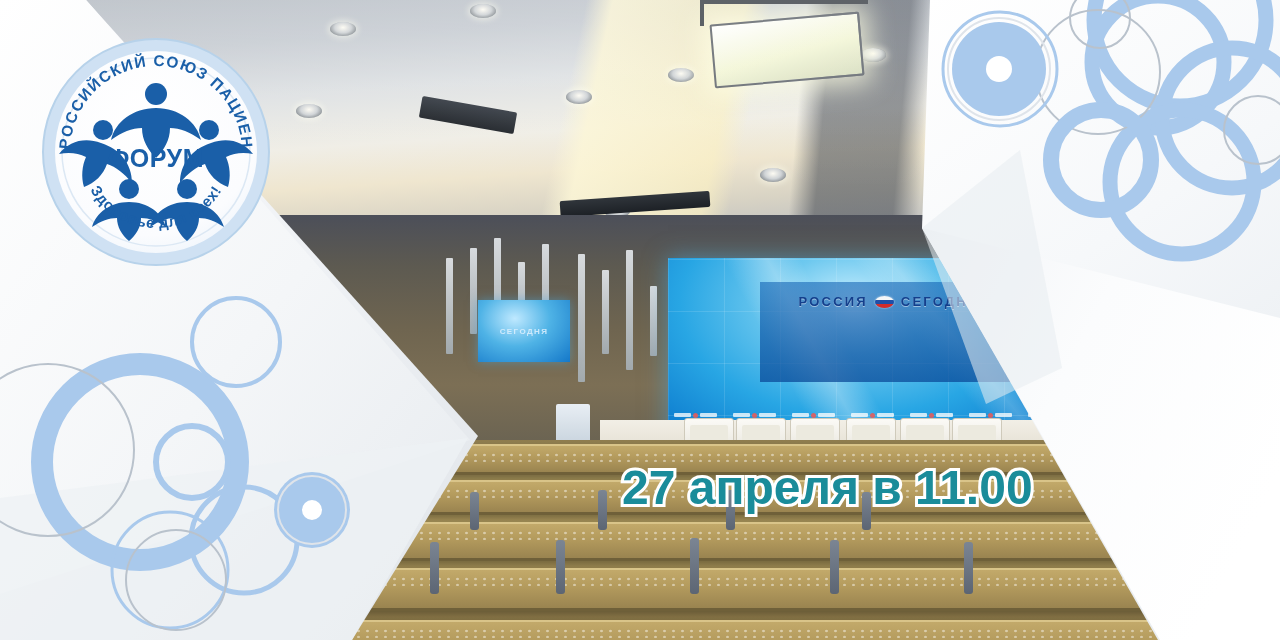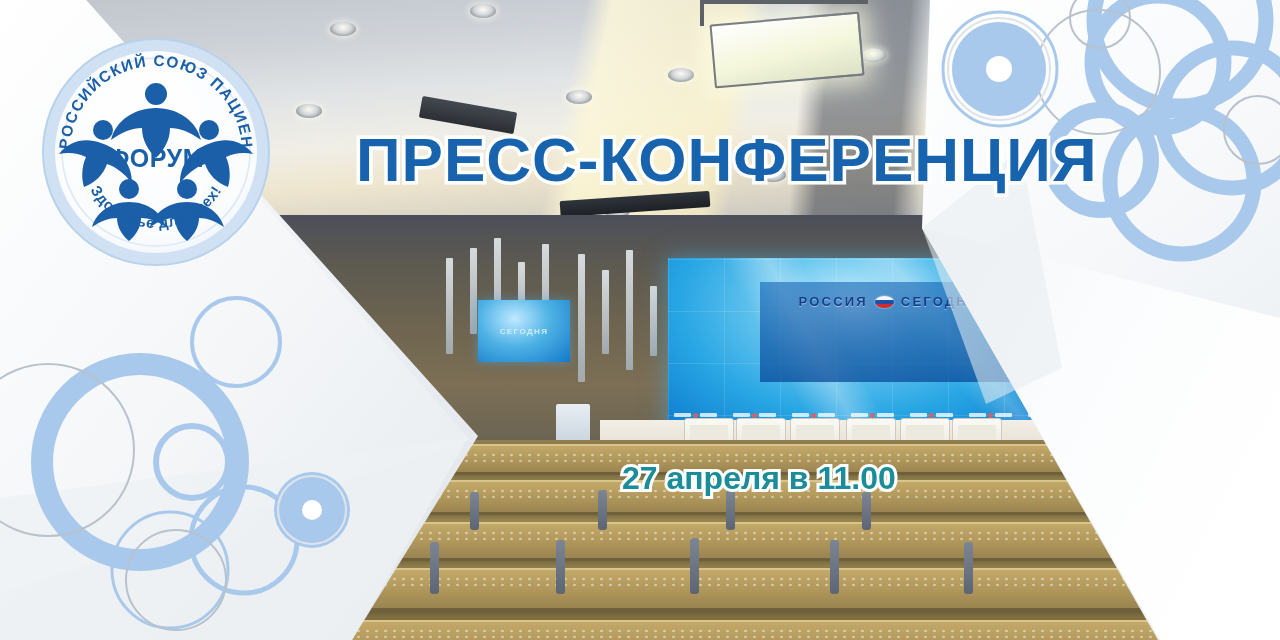--- a/index.html
+++ b/index.html
@@ -151,21 +151,21 @@
     position:absolute;left:356px;top:124px;
     font-size:62px;font-weight:bold;letter-spacing:1px;
     color:#1763ad;
     white-space:nowrap;
     -webkit-text-stroke:7px #ffffff;
     paint-order:stroke fill;
     text-shadow:0 0 3px rgba(255,255,255,.9);
   }
   .date{
     position:absolute;left:622px;top:460px;
-    font-size:32px;font-weight:bold;
+    font-size:48px;font-weight:bold;
     color:#1a8c9a;
     white-space:nowrap;
     -webkit-text-stroke:6px #ffffff;
     paint-order:stroke fill;
   }
   .venue{
     position:absolute;left:456px;top:549px;
     font-size:34px;font-weight:bold;
     color:#1763ad;
     white-space:nowrap;
@@ -426,16 +426,15 @@
 
       <text font-family="Liberation Sans, sans-serif" font-size="15.5" font-weight="bold" fill="#1a5fa8" letter-spacing="1.4">
         <textPath href="#arcTop" startOffset="50%" text-anchor="middle">ВСЕРОССИЙСКИЙ СОЮЗ ПАЦИЕНТОВ</textPath>
       </text>
       <text font-family="Liberation Sans, sans-serif" font-size="15" font-weight="bold" fill="#1a5fa8" letter-spacing="0.6">
         <textPath href="#arcBot" startOffset="50%" text-anchor="middle">Здоровье для всех!</textPath>
       </text>
     </svg>
   </div>
 
-  <div class="title">ПРЕСС-КОНФЕРЕНЦИЯ</div>
   <div class="date">27 апреля в 11.00</div>
 
 </div>
 
 </body></html>

